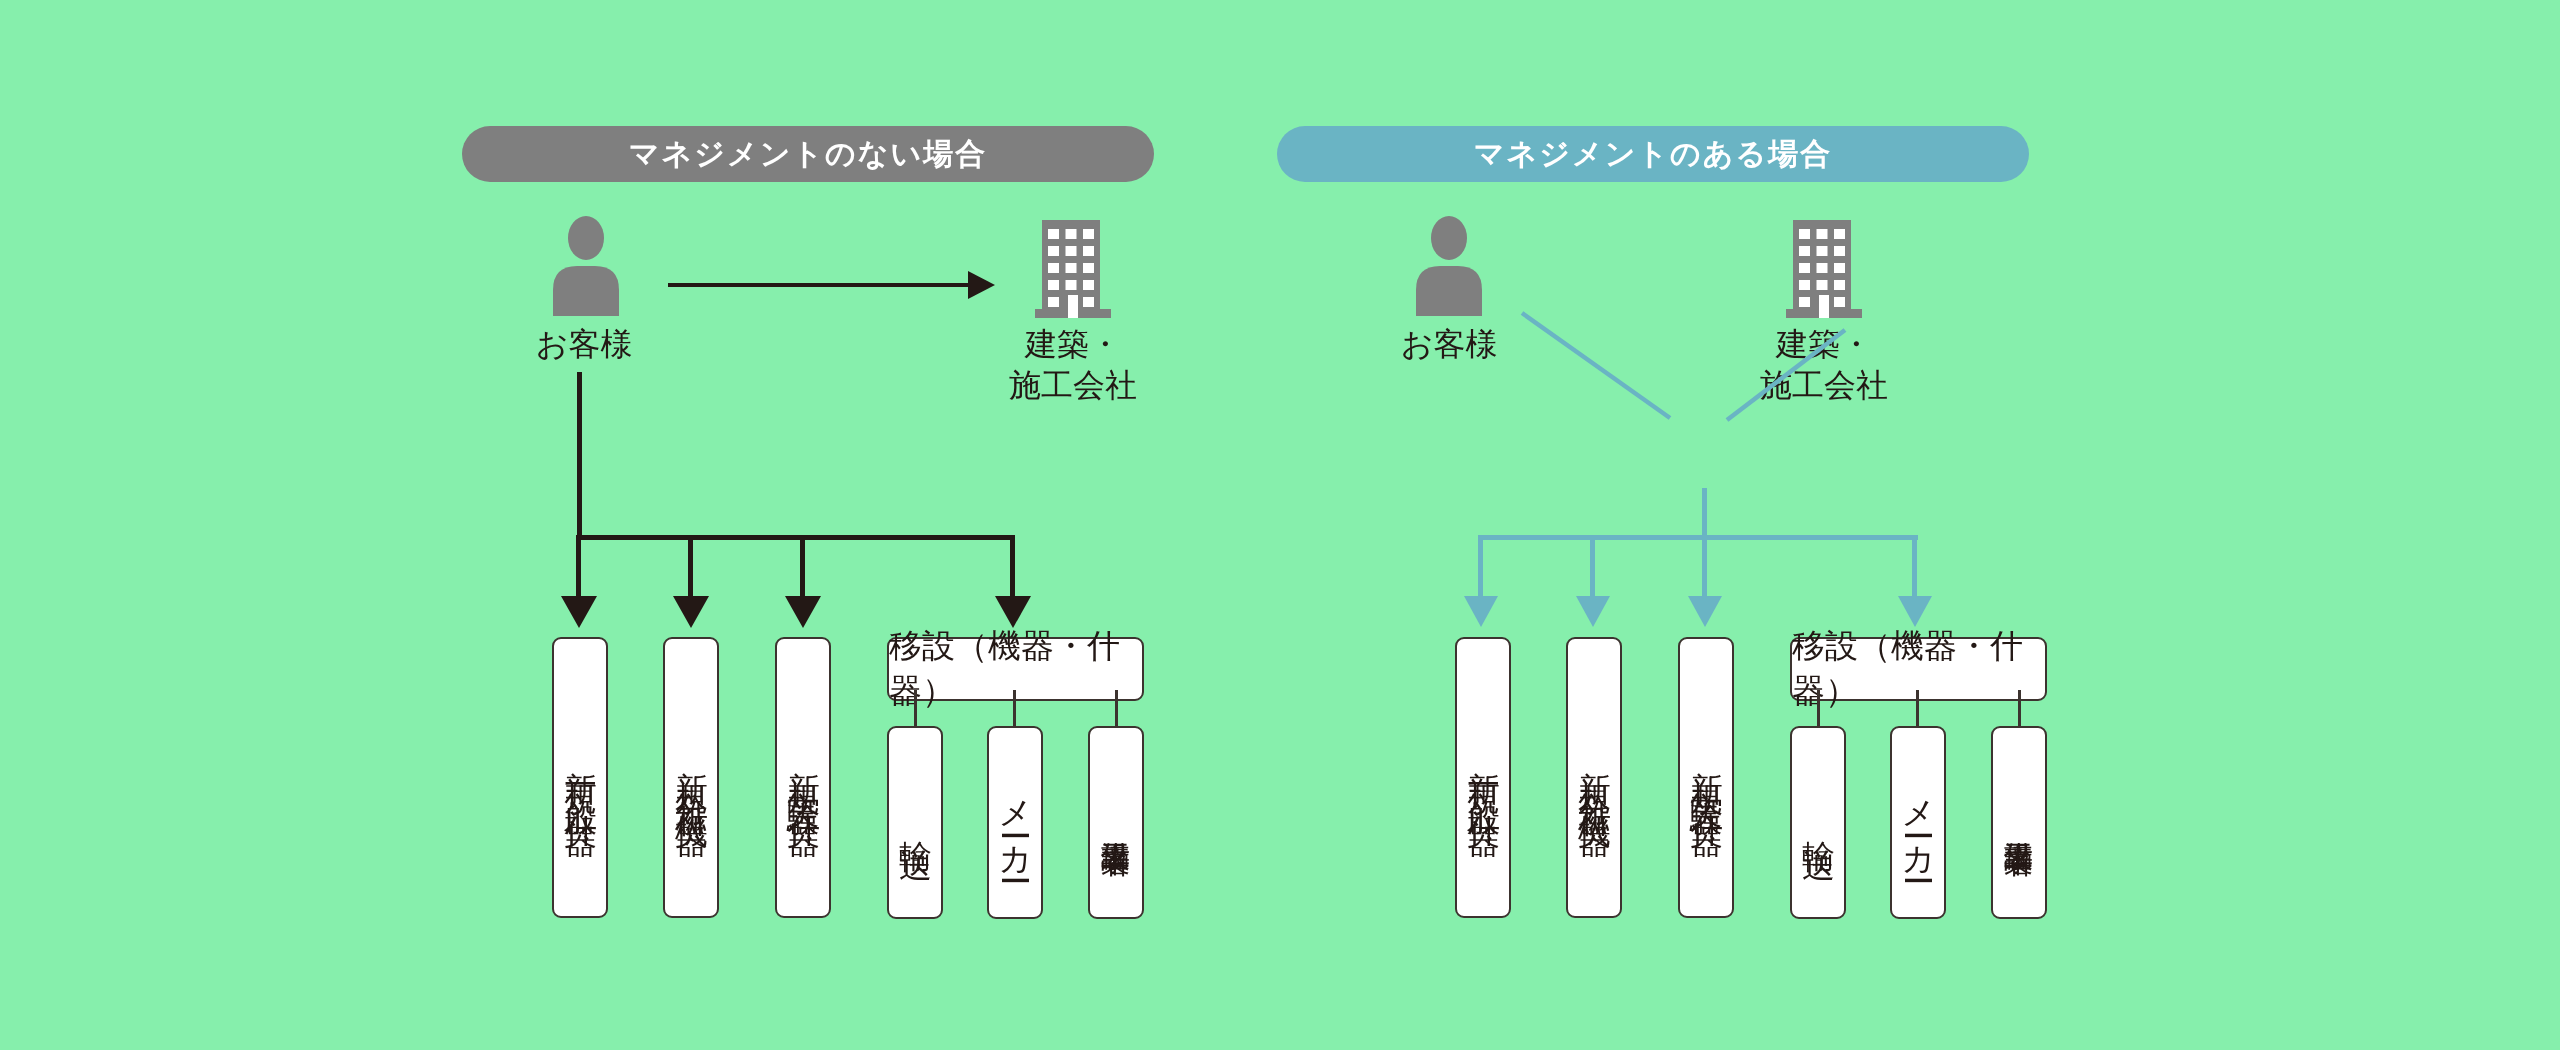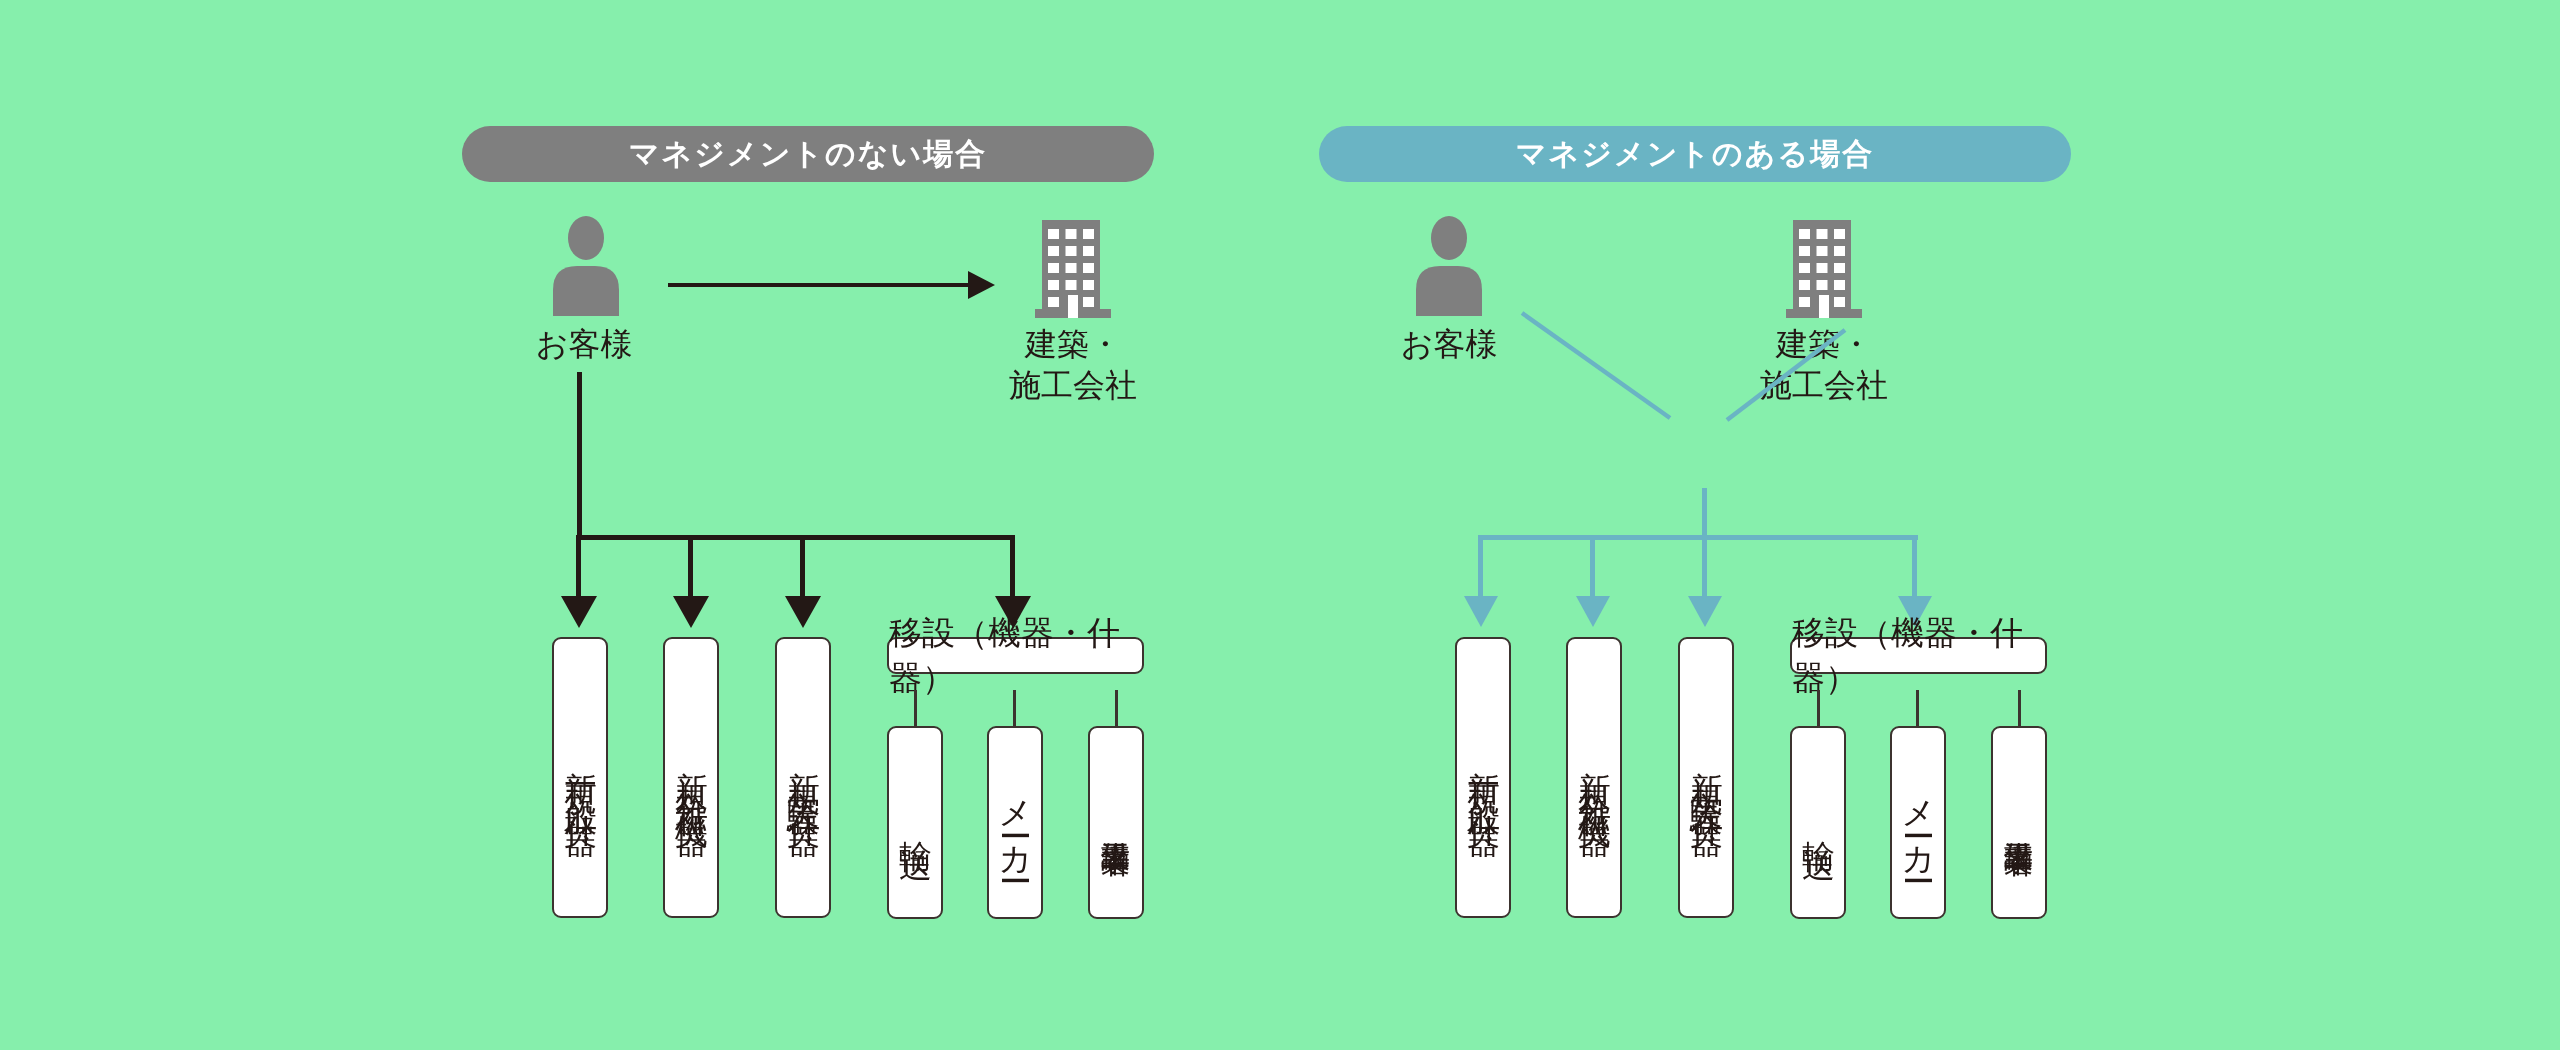--- a/index.html
+++ b/index.html
@@ -22,21 +22,21 @@
   
   .box{position:absolute;background:#fff;border:2.5px solid var(--border);border-radius:9px;
        display:flex;align-items:center;justify-content:center;box-sizing:border-box;color:var(--ink);}
   .box .vtext{writing-mode:vertical-rl;text-orientation:mixed;}
   .tallbox{width:56px;height:281px;top:637px;}
   .tallbox .vtext{font-size:33px;letter-spacing:11px;}
   .childbox{width:56px;height:193px;top:726px;}
   .vt-2{font-size:33px;letter-spacing:9px;}
   .vt-4{font-size:33px;letter-spacing:4px;}
   .vt-6{font-size:29px;letter-spacing:1.5px;}
-  .widebox{width:257px;height:37px;top:637px;font-size:33px;}
+  .widebox{width:257px;height:64px;top:637px;font-size:33px;}
   .oriental{position:absolute;left:1521px;top:415px;width:355px;height:75px;border-radius:14px;background:var(--teal);
             display:flex;align-items:center;justify-content:center;}
   .oriental span{font-family:"Liberation Serif",serif;font-size:43px;color:#fff;letter-spacing:0.30em;text-indent:0.30em;}
 </style>
 </head>
 <body>
 
 <div class="canvas">
 
   <div class="pill pill-gray" style="left:462px;top:126px;width:692px;">
@@ -107,21 +107,21 @@
   <div class="box childbox" style="left:887px;">
     <span class="vtext vt-2">輸送</span>
   </div>
   <div class="box childbox" style="left:987px;">
     <span class="vtext vt-4">メーカー</span>
   </div>
   <div class="box childbox" style="left:1088px;">
     <span class="vtext vt-6">設備工事業者</span>
   </div>
 
-  <div class="pill pill-teal" style="left:1319px;top:126px;width:752px;">
+  <div class="pill pill-teal" style="left:1277px;top:126px;width:752px;">
     <span>マネジメントのある場合</span>
   </div>
 
   <svg class="icon" style="left:1411px;top:216px;" width="76" height="100" viewBox="0 0 76 100">
     <ellipse cx="38" cy="22" rx="18" ry="22" fill="currentColor"></ellipse>
     <path d="M5,100 L5,74 Q5,50 29,50 L47,50 Q71,50 71,74 L71,100 Z" fill="currentColor"></path>
   </svg>
   <div class="label" style="left:1359px;top:324px;width:180px;">お客様</div>
 
   <svg class="icon" style="left:1786px;top:219px;" width="76" height="99" viewBox="0 0 76 99">

